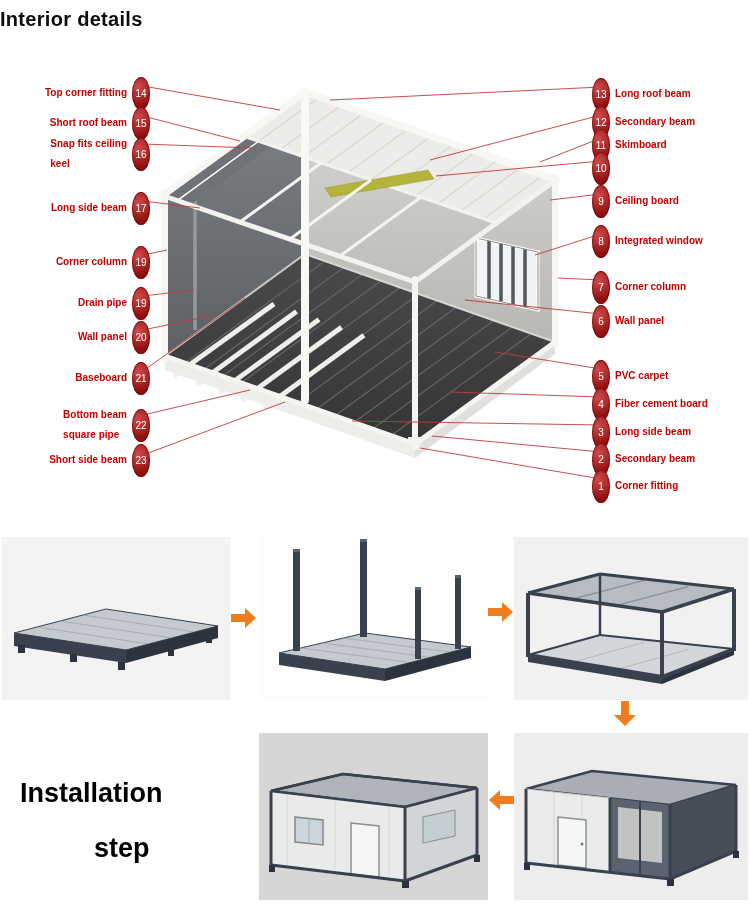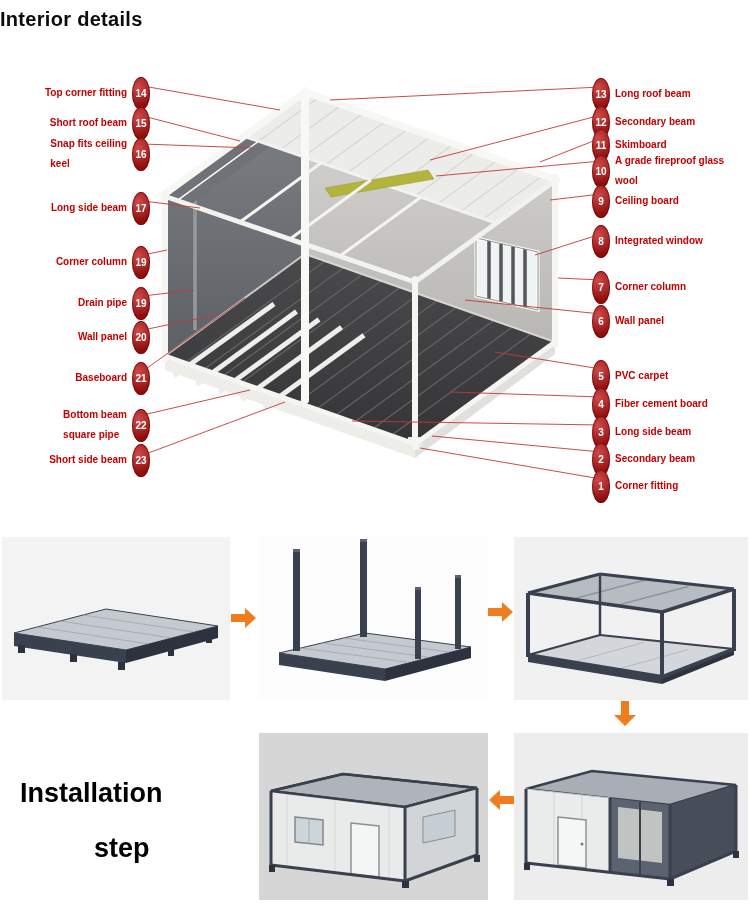--- a/index.html
+++ b/index.html
@@ -10,21 +10,21 @@
     font-size:20px;font-weight:700;color:#0d0d0d;letter-spacing:.3px}
   .diagram-svg{position:absolute;left:0;top:0;z-index:1}
   .callout{position:absolute;display:flex;align-items:center;gap:5px;z-index:3}
   .callout.left{left:0;width:150px;justify-content:flex-end}
   .callout.left .clabel{text-align:left;max-width:124px}
   .callout.right{left:592px;width:160px}
   .callout.right .clabel{max-width:135px}
   .clabel{color:#c40000;font-weight:700;font-size:10px;line-height:20px;white-space:pre-line}
   .badge{flex:0 0 auto;width:18px;height:33px;margin-top:1px;border-radius:50%;
     background:radial-gradient(circle at 35% 30%,#cf4a4a,#8e0d0d 75%);
-    color:#fff;font-size:10px;font-weight:700;display:flex;align-items:center;justify-content:center;
+    color:#fff;font-size:10px;font-weight:400;display:flex;align-items:center;justify-content:center;
     box-shadow:inset 0 0 0 1px rgba(110,0,0,.65)}
   .step{position:absolute;overflow:hidden;z-index:1}
   .step svg{display:block}
   .arrow{position:absolute;z-index:2}
   .install-heading{position:absolute;left:20px;top:780px;z-index:3;color:#000;
     font-size:27px;font-weight:700;line-height:27px}
   .install-heading .line2{margin:28px 0 16px 74px}
 </style>
 </head>
 <body>
@@ -217,22 +217,20 @@
   <div class="callout right" style="top:105px">
     <span class="badge">12</span>
     <span class="clabel">Secondary beam</span>
   </div>
   <div class="callout right" style="top:128px">
     <span class="badge">11</span>
     <span class="clabel">Skimboard</span>
   </div>
   <div class="callout right" style="top:151px">
     <span class="badge">10</span>
-    <span class="clabel">A grade fireproof glass
-wool</span>
   </div>
   <div class="callout right" style="top:184px">
     <span class="badge">9</span>
     <span class="clabel">Ceiling board</span>
   </div>
   <div class="callout right" style="top:224px">
     <span class="badge">8</span>
     <span class="clabel">Integrated window</span>
   </div>
   <div class="callout right" style="top:270px">

